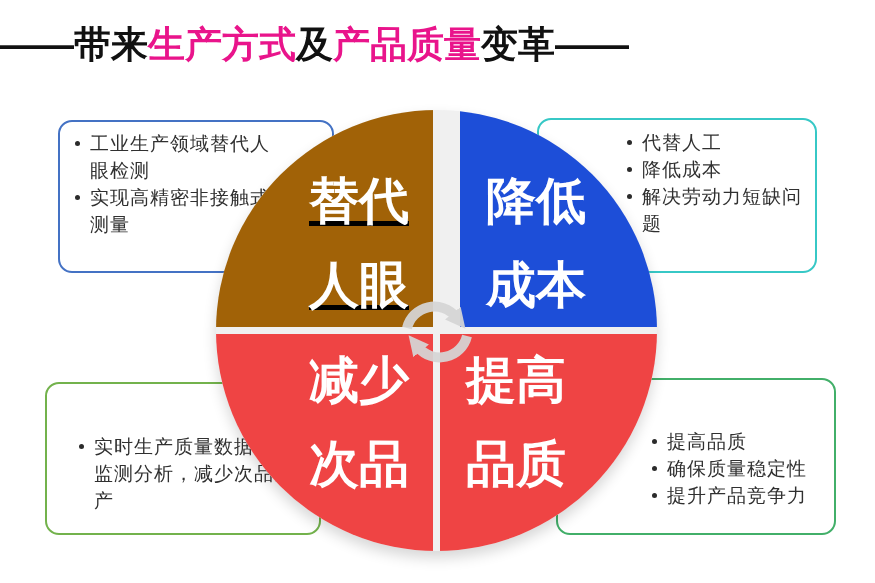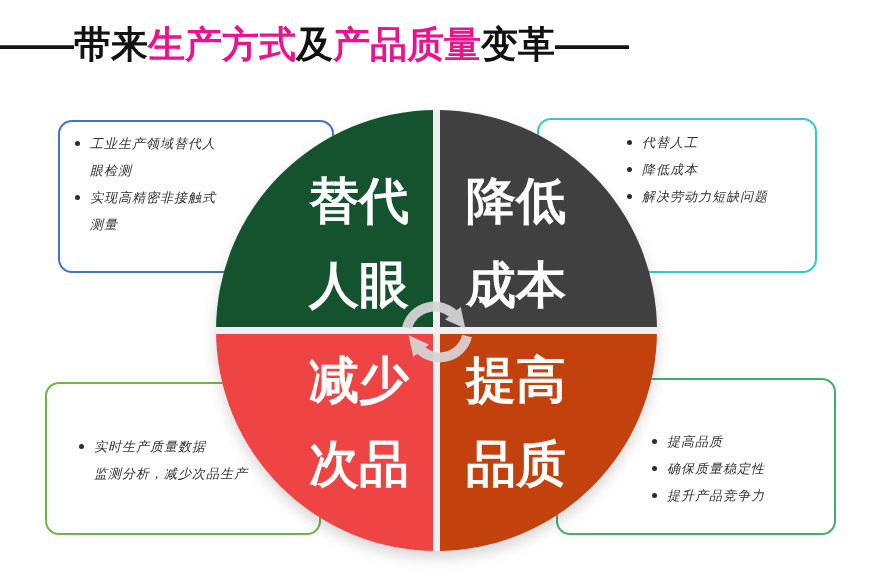--- a/index.html
+++ b/index.html
@@ -21,22 +21,22 @@
     position:absolute; box-sizing:border-box; background:#ffffff;
     border:2px solid #999; border-radius:14px; z-index:1;
   }
   .bullets { display:flex; flex-direction:column; }
   .bullet { display:flex; align-items:flex-start; }
   .dot {
     width:5px; height:5px; border-radius:50%; background:#2b2b2b;
     flex:none; margin:11px 10px 0 0;
   }
   .btxt {
-    font-size:13px; line-height:27px; color:#303030;
-    letter-spacing:1px; white-space:pre-line;font-style:italic;
+    font-size:19px; line-height:27px; color:#303030;
+    letter-spacing:1px; white-space:pre-line;
   }
   #box-tl { left:58px;  top:120px; width:276px; height:153px; padding:8px 10px 0 15px; }
   #box-tr { left:537px; top:118px; width:280px; height:155px; padding:9px 12px 0 88px; }
   #box-bl { left:45px;  top:382px; width:276px; height:153px; padding:49px 8px 0 32px; }
   #box-br { left:556px; top:378px; width:280px; height:157px; padding:48px 1px 0 94px; }
 
   
   .wheel {
     position:absolute; left:216px; top:110px; width:441px; height:441px;
     border-radius:50%; overflow:hidden; z-index:2;
@@ -120,39 +120,39 @@
       <span class="btxt">确保质量稳定性</span>
     </div>
     <div class="bullet">
       <span class="dot"></span>
       <span class="btxt">提升产品竞争力</span>
     </div>
   </div>
 </div>
 
 <div class="wheel">
-  <div class="quad q-tl" style="background-color: #14532d;">
+  <div class="quad q-tl" style="background-color: #a16207; text-decoration: underline;">
     <div class="q-label">
       <div>替代</div>
       <div>人眼</div>
     </div>
   </div>
-  <div class="quad q-tr" style="background-color: #404040;">
+  <div class="quad q-tr" style="background-color: #1d4ed8; margin-left: 20px;">
     <div class="q-label">
       <div>降低</div>
       <div>成本</div>
     </div>
   </div>
   <div class="quad q-bl" style="background-color: #ef4444;">
     <div class="q-label">
       <div>减少</div>
       <div>次品</div>
     </div>
   </div>
-  <div class="quad q-br" style="background-color: #c2410c;">
+  <div class="quad q-br" style="background-color: #ef4444;">
     <div class="q-label">
       <div>提高</div>
       <div>品质</div>
     </div>
   </div>
 </div>
 
 <svg class="center-icon" viewBox="0 0 82 82" xmlns="http://www.w3.org/2000/svg">
   <defs>
     <marker id="ah" viewBox="0 0 10 10" refX="2.5" refY="5" markerWidth="2" markerHeight="2" orient="auto">

